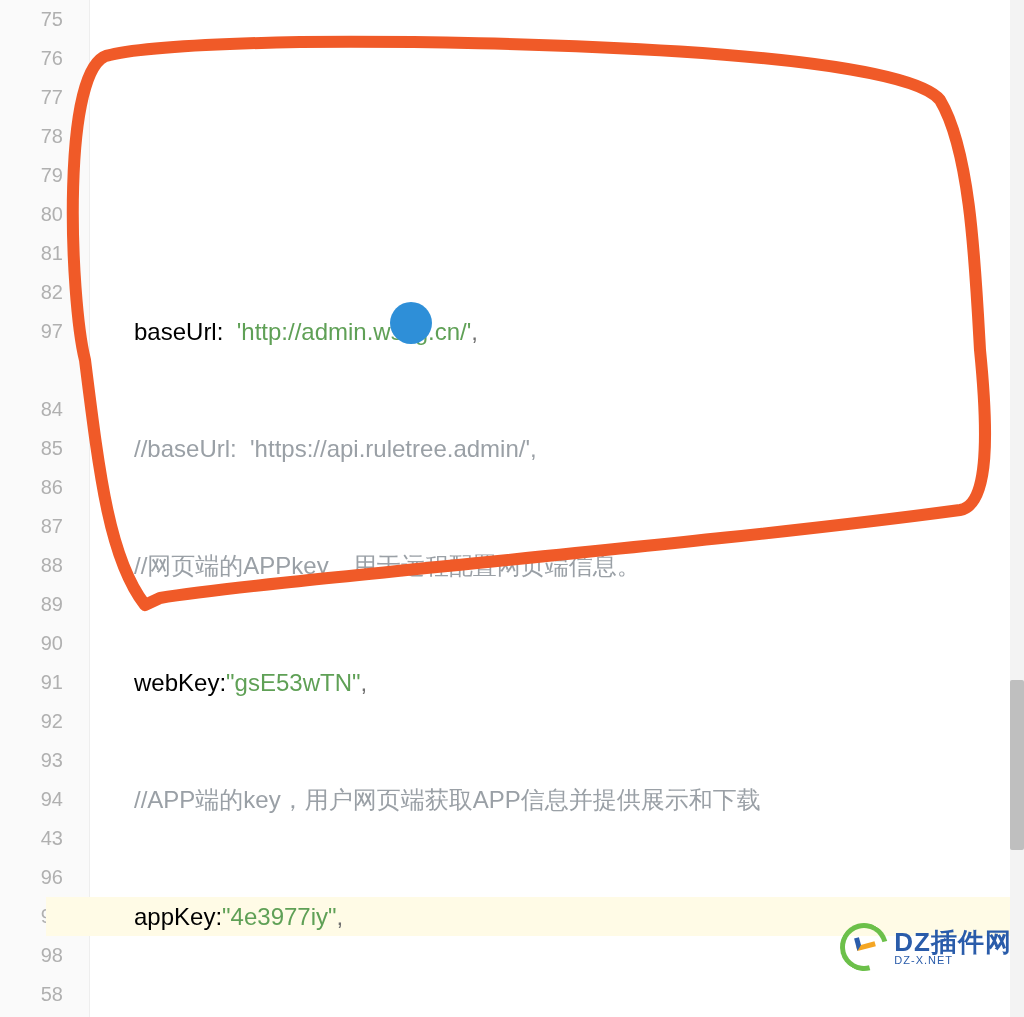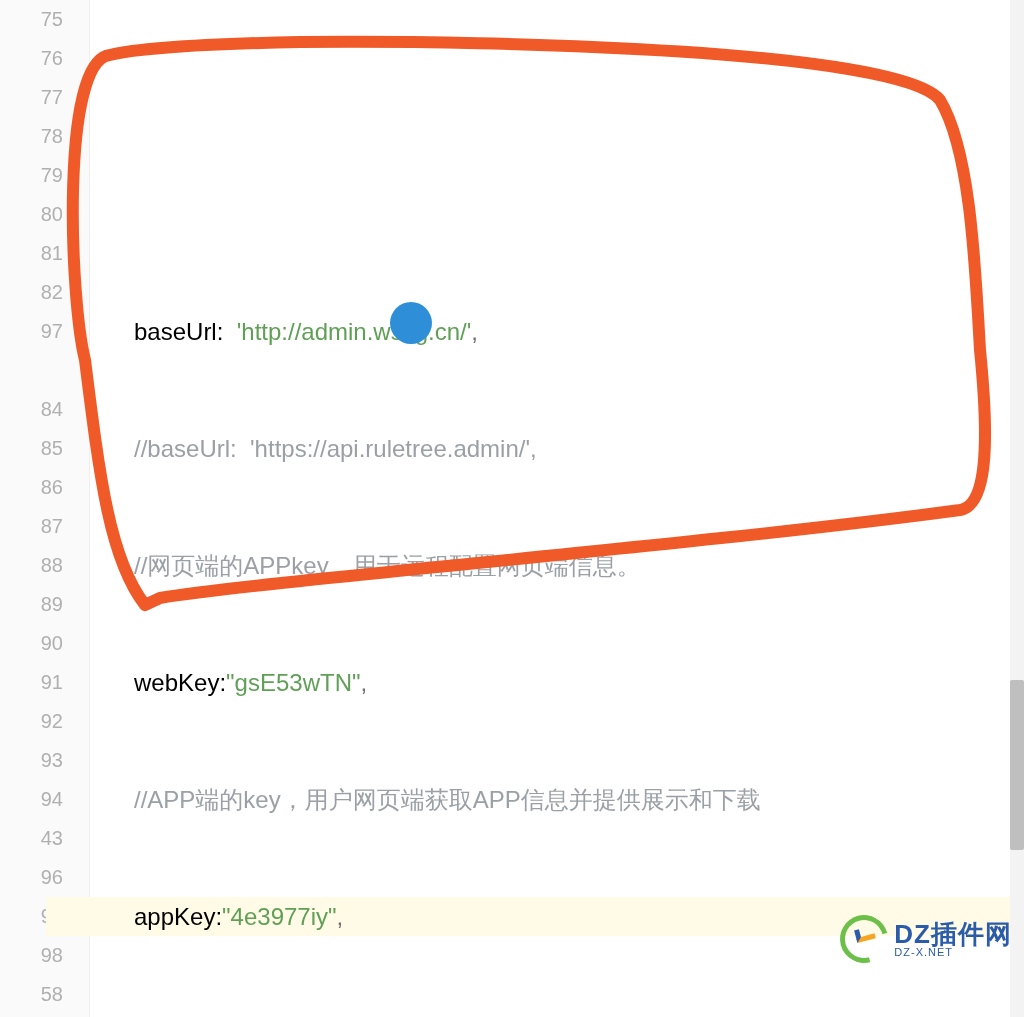--- a/index.html
+++ b/index.html
@@ -73,21 +73,21 @@
   .cursor-dot-inner {
     position: absolute;
     width: 42px; height: 42px;
     background: #2e8fd8;
     border-radius: 50%;
     left: 390px; top: 302px;
   }
   .watermark {
     position: absolute;
     right: 12px;
-    bottom: 54px;
+    bottom: 46px;
     display: flex;
     align-items: center;
     gap: 6px;
     z-index: 60;
   }
   .watermark-icon {
     width: 38px; height: 38px;
     border: 5px solid #6cc04a;
     border-radius: 50%;
     border-right-color: transparent;

